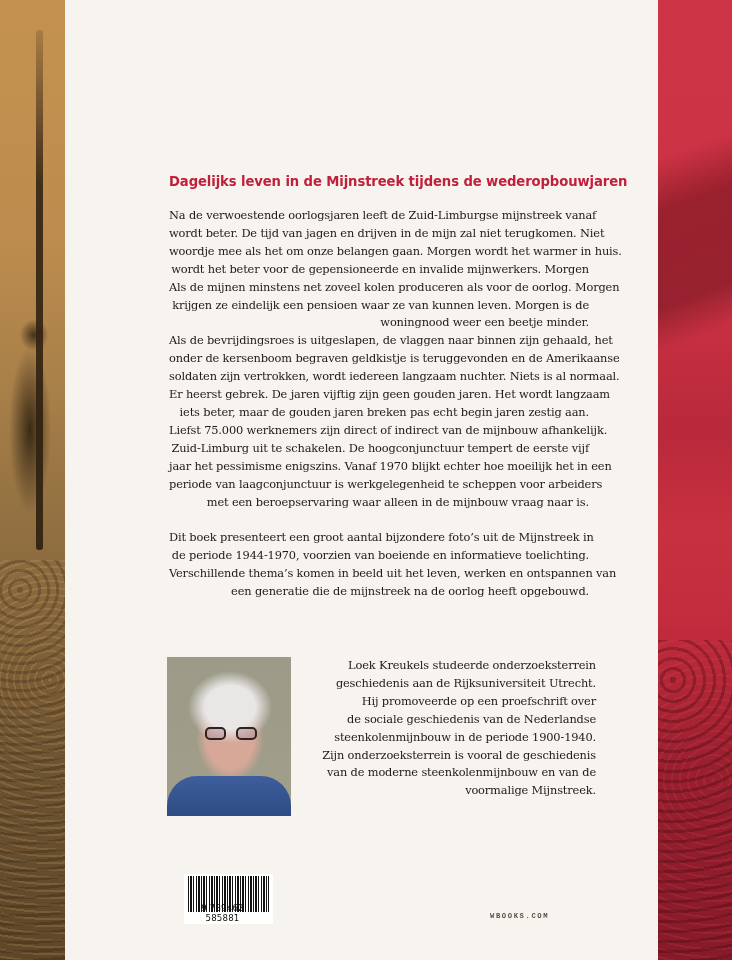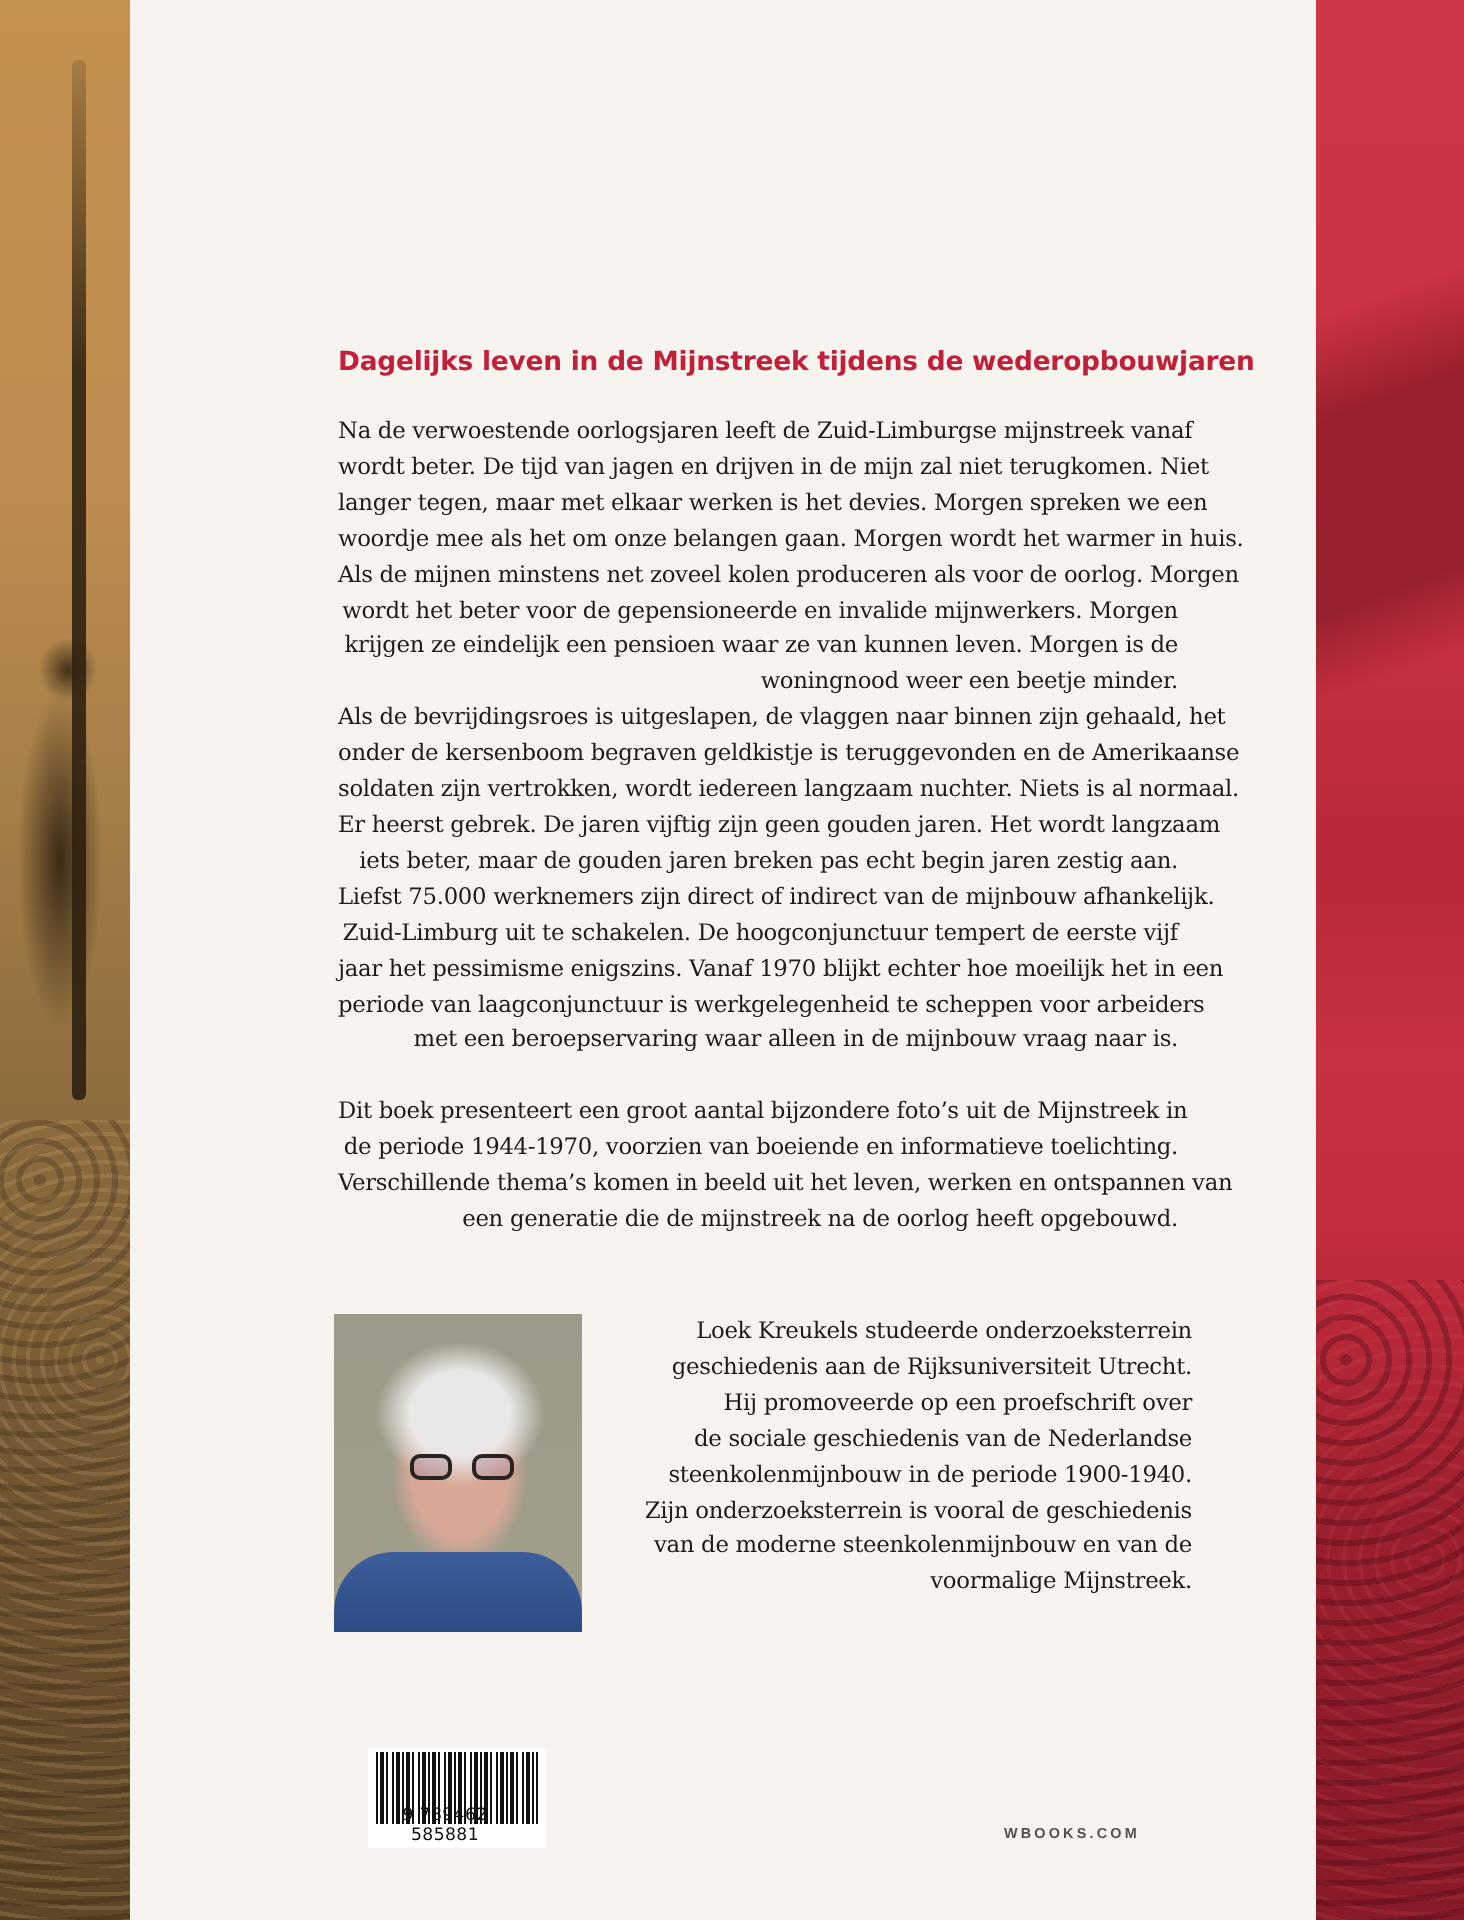--- a/index.html
+++ b/index.html
@@ -95,22 +95,22 @@
         #111 0 1px, #fff 1px 2px, #111 2px 4px, #fff 4px 5px,
         #111 5px 6px, #fff 6px 8px, #111 8px 9px, #fff 9px 10px,
         #111 10px 12px, #fff 12px 13px);
     }
     .barcode .digits {
       position: absolute; left: 0; bottom: 1px; width: 77px; text-align: center;
       font-family: "DejaVu Sans", "Liberation Sans", sans-serif; font-size: 8.6px;
       color: #111; letter-spacing: 0.2px;
     }
     .site {
-      position: absolute; left: 502px; top: 912px;
-      font-family: Liberation Sans, sans-serif;
+      position: absolute; left: 490px; top: 912px;
+      font-family: Liberation Mono, monospace;
       font-size: 7.2px; font-weight: bold; letter-spacing: 1.6px; color: #555049;
     }
   </style>
 </head>
 <body>
 
 <div class="left-strip">
   <div class="pole"></div>
   <div class="texture"></div>
 </div>
@@ -119,24 +119,23 @@
   <div class="texture"></div>
 </div>
 
 <div class="content">
   <div class="headline">Dagelijks leven in de Mijnstreek tijdens de wederopbouwjaren</div>
 
   <div class="body-text">
     <p>
       <span class="para-line">Na de verwoestende oorlogsjaren leeft de Zuid-Limburgse mijnstreek vanaf</span>
       <span class="para-line">wordt beter. De tijd van jagen en drijven in de mijn zal niet terugkomen. Niet</span>
-      <span class="para-line">langer tegen, maar met elkaar werken is het devies. Morgen spreken we een</span>
       <span class="para-line">woordje mee als het om onze belangen gaan. Morgen wordt het warmer in huis.</span>
+      <span class="para-line">wordt het beter voor de gepensioneerde en invalide mijnwerkers. Morgen</span>
       <span class="para-line">Als de mijnen minstens net zoveel kolen produceren als voor de oorlog. Morgen</span>
-      <span class="para-line">wordt het beter voor de gepensioneerde en invalide mijnwerkers. Morgen</span>
       <span class="para-line">krijgen ze eindelijk een pensioen waar ze van kunnen leven. Morgen is de</span>
       <span class="para-line">woningnood weer een beetje minder.</span>
     </p>
     <p>
       <span class="para-line">Als de bevrijdingsroes is uitgeslapen, de vlaggen naar binnen zijn gehaald, het</span>
       <span class="para-line">onder de kersenboom begraven geldkistje is teruggevonden en de Amerikaanse</span>
       <span class="para-line">soldaten zijn vertrokken, wordt iedereen langzaam nuchter. Niets is al normaal.</span>
       <span class="para-line">Er heerst gebrek. De jaren vijftig zijn geen gouden jaren. Het wordt langzaam</span>
       <span class="para-line">iets beter, maar de gouden jaren breken pas echt begin jaren zestig aan.</span>
       <span class="para-line">Liefst 75.000 werknemers zijn direct of indirect van de mijnbouw afhankelijk.</span>

